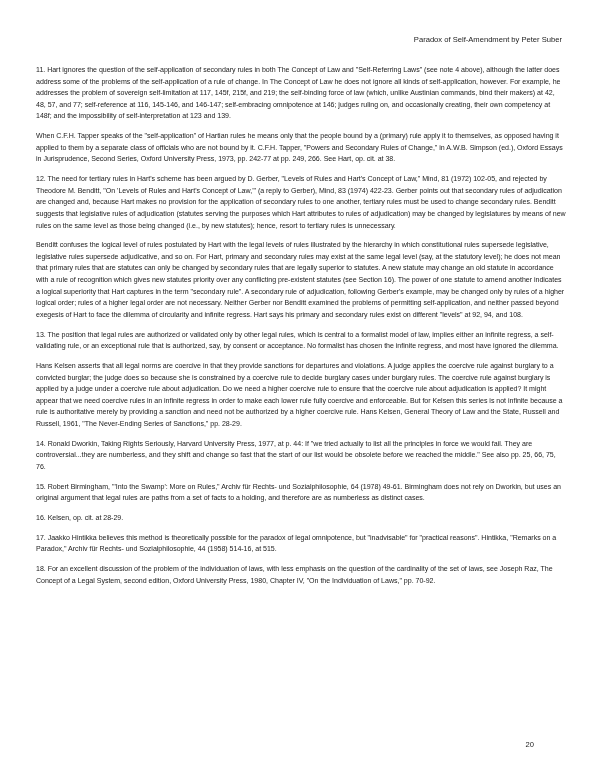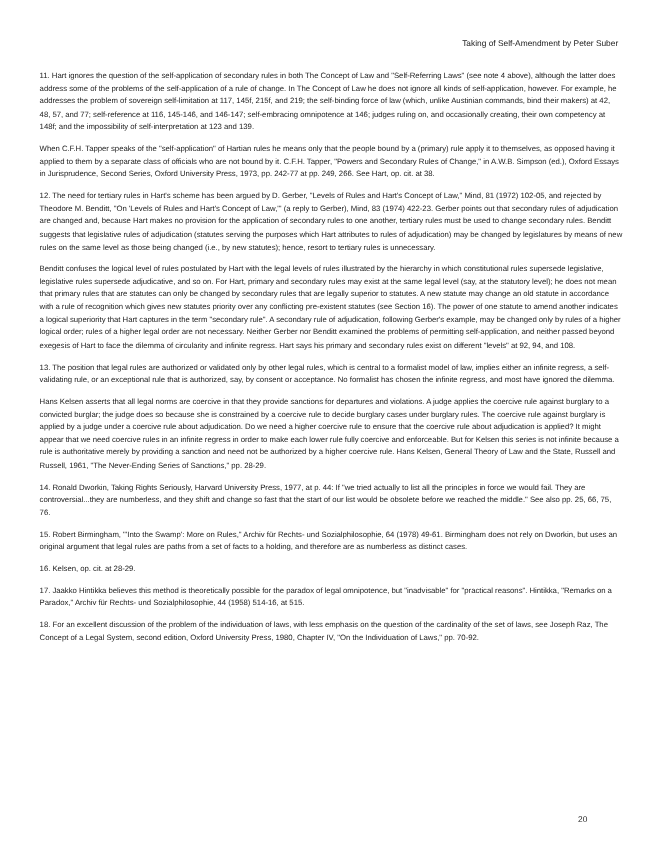--- a/index.html
+++ b/index.html
@@ -6,21 +6,21 @@
   body { width: 600px; height: 776px; position: relative; overflow: hidden;
          font-family: "Liberation Sans", sans-serif; color: #1a1a1a; }
   .header { position: absolute; top: 35px; right: 38px; font-size: 7.6px; color: #222; }
   .content { position: absolute; top: 64px; left: 36px; width: 530px; }
   .para { font-size: 7.05px; line-height: 11.6px; margin: 0 0 8.2px 0; text-align: left; letter-spacing: -0.02px; }
   .page-num { position: absolute; top: 740px; left: 0; width: 534px; text-align: right; font-size: 7.6px; color: #222; }
 </style>
 </head>
 <body>
 
-<div class="header">Taking of Self-Amendment by Peter Suber</div>
+<div class="header">Paradox of Self-Amendment by Peter Suber</div>
 
 <div class="content">
   <p class="para">11. Hart ignores the question of the self-application of secondary rules in both The Concept of Law and "Self-Referring Laws" (see note 4 above), although the latter does address some of the problems of the self-application of a rule of change. In The Concept of Law he does not ignore all kinds of self-application, however. For example, he addresses the problem of sovereign self-limitation at 117, 145f, 215f, and 219; the self-binding force of law (which, unlike Austinian commands, bind their makers) at 42, 48, 57, and 77; self-reference at 116, 145-146, and 146-147; self-embracing omnipotence at 146; judges ruling on, and occasionally creating, their own competency at 148f; and the impossibility of self-interpretation at 123 and 139.</p>
   <p class="para">When C.F.H. Tapper speaks of the "self-application" of Hartian rules he means only that the people bound by a (primary) rule apply it to themselves, as opposed having it applied to them by a separate class of officials who are not bound by it. C.F.H. Tapper, "Powers and Secondary Rules of Change," in A.W.B. Simpson (ed.), Oxford Essays in Jurisprudence, Second Series, Oxford University Press, 1973, pp. 242-77 at pp. 249, 266. See Hart, op. cit. at 38.</p>
   <p class="para">12. The need for tertiary rules in Hart's scheme has been argued by D. Gerber, "Levels of Rules and Hart's Concept of Law," Mind, 81 (1972) 102-05, and rejected by Theodore M. Benditt, "On 'Levels of Rules and Hart's Concept of Law,'" (a reply to Gerber), Mind, 83 (1974) 422-23. Gerber points out that secondary rules of adjudication are changed and, because Hart makes no provision for the application of secondary rules to one another, tertiary rules must be used to change secondary rules. Benditt suggests that legislative rules of adjudication (statutes serving the purposes which Hart attributes to rules of adjudication) may be changed by legislatures by means of new rules on the same level as those being changed (i.e., by new statutes); hence, resort to tertiary rules is unnecessary.</p>
   <p class="para">Benditt confuses the logical level of rules postulated by Hart with the legal levels of rules illustrated by the hierarchy in which constitutional rules supersede legislative, legislative rules supersede adjudicative, and so on. For Hart, primary and secondary rules may exist at the same legal level (say, at the statutory level); he does not mean that primary rules that are statutes can only be changed by secondary rules that are legally superior to statutes. A new statute may change an old statute in accordance with a rule of recognition which gives new statutes priority over any conflicting pre-existent statutes (see Section 16). The power of one statute to amend another indicates a logical superiority that Hart captures in the term "secondary rule". A secondary rule of adjudication, following Gerber's example, may be changed only by rules of a higher logical order; rules of a higher legal order are not necessary. Neither Gerber nor Benditt examined the problems of permitting self-application, and neither passed beyond exegesis of Hart to face the dilemma of circularity and infinite regress. Hart says his primary and secondary rules exist on different "levels" at 92, 94, and 108.</p>
   <p class="para">13. The position that legal rules are authorized or validated only by other legal rules, which is central to a formalist model of law, implies either an infinite regress, a self-validating rule, or an exceptional rule that is authorized, say, by consent or acceptance. No formalist has chosen the infinite regress, and most have ignored the dilemma.</p>
   <p class="para">Hans Kelsen asserts that all legal norms are coercive in that they provide sanctions for departures and violations. A judge applies the coercive rule against burglary to a convicted burglar; the judge does so because she is constrained by a coercive rule to decide burglary cases under burglary rules. The coercive rule against burglary is applied by a judge under a coercive rule about adjudication. Do we need a higher coercive rule to ensure that the coercive rule about adjudication is applied? It might appear that we need coercive rules in an infinite regress in order to make each lower rule fully coercive and enforceable. But for Kelsen this series is not infinite because a rule is authoritative merely by providing a sanction and need not be authorized by a higher coercive rule. Hans Kelsen, General Theory of Law and the State, Russell and Russell, 1961, "The Never-Ending Series of Sanctions," pp. 28-29.</p>
   <p class="para">14. Ronald Dworkin, Taking Rights Seriously, Harvard University Press, 1977, at p. 44: If "we tried actually to list all the principles in force we would fail. They are controversial...they are numberless, and they shift and change so fast that the start of our list would be obsolete before we reached the middle." See also pp. 25, 66, 75, 76.</p>
   <p class="para">15. Robert Birmingham, "'Into the Swamp': More on Rules," Archiv für Rechts- und Sozialphilosophie, 64 (1978) 49-61. Birmingham does not rely on Dworkin, but uses an original argument that legal rules are paths from a set of facts to a holding, and therefore are as numberless as distinct cases.</p>

